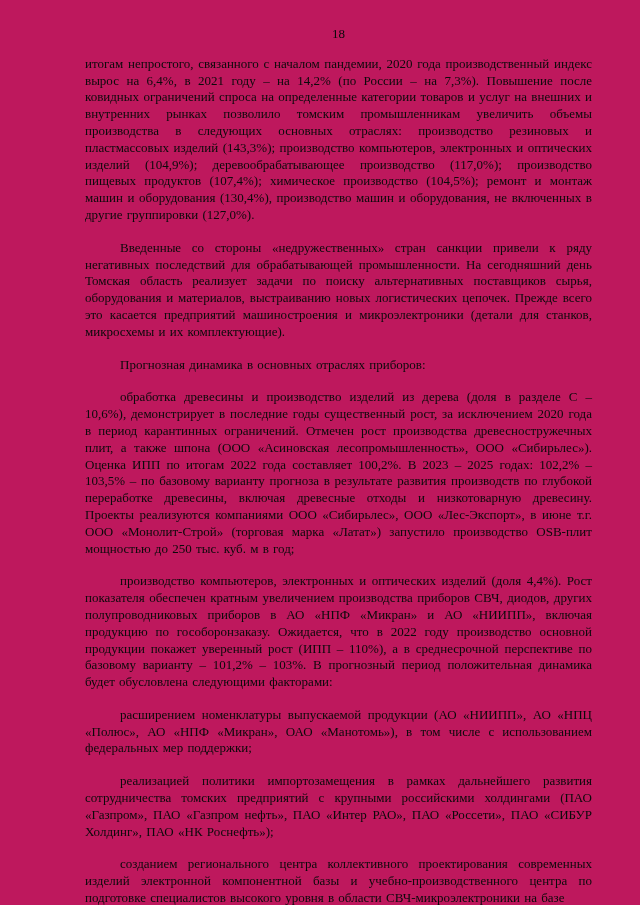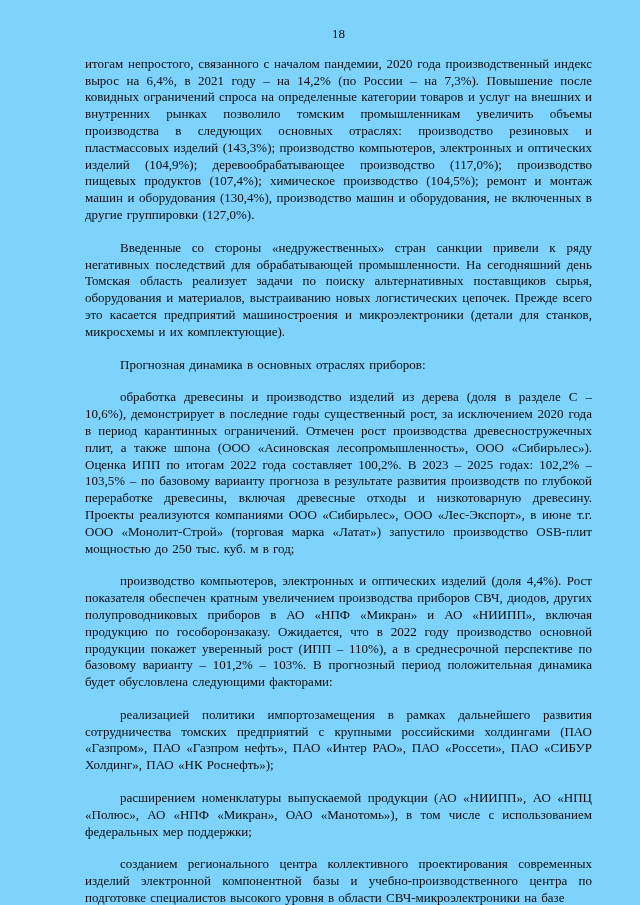--- a/index.html
+++ b/index.html
@@ -9,21 +9,21 @@
   }
   body {
     width: 640px;
     height: 905px;
     overflow: hidden;
   }
   .document-page {
     box-sizing: border-box;
     width: 640px;
     height: 905px;
-    background: #7dd3fc;
+    background: #be185d;
     color: #0a0a0a;
     font-family: "Liberation Serif", "DejaVu Serif", serif;
     font-size: 13px;
     line-height: 16.8px;
     padding: 26px 48px 16px 85px;
   }
   .page-number {
     text-align: center;
     margin: 0 0 13px 0;
   }
@@ -41,17 +41,17 @@
 <body>
 
 <div class="document-page">
   <div class="page-number">18</div>
   <div class="content">
     <p class="para no-indent">итогам непростого, связанного с началом пандемии, 2020 года производственный индекс вырос на 6,4%, в 2021 году – на 14,2% (по России – на 7,3%). Повышение после ковидных ограничений спроса на определенные категории товаров и услуг на внешних и внутренних рынках позволило томским промышленникам увеличить объемы производства в следующих основных отраслях: производство резиновых и пластмассовых изделий (143,3%); производство компьютеров, электронных и оптических изделий (104,9%); деревообрабатывающее производство (117,0%); производство пищевых продуктов (107,4%); химическое производство (104,5%); ремонт и монтаж машин и оборудования (130,4%), производство машин и оборудования, не включенных в другие группировки (127,0%).</p>
     <p class="para">Введенные со стороны «недружественных» стран санкции привели к ряду негативных последствий для обрабатывающей промышленности. На сегодняшний день Томская область реализует задачи по поиску альтернативных поставщиков сырья, оборудования и материалов, выстраиванию новых логистических цепочек. Прежде всего это касается предприятий машиностроения и микроэлектроники (детали для станков, микросхемы и их комплектующие).</p>
     <p class="para">Прогнозная динамика в основных отраслях приборов:</p>
     <p class="para">обработка древесины и производство изделий из дерева (доля в разделе С – 10,6%), демонстрирует в последние годы существенный рост, за исключением 2020 года в период карантинных ограничений. Отмечен рост производства древесностружечных плит, а также шпона (ООО «Асиновская лесопромышленность», ООО «Сибирьлес»). Оценка ИПП по итогам 2022 года составляет 100,2%. В 2023 – 2025 годах: 102,2% – 103,5% – по базовому варианту прогноза в результате развития производств по глубокой переработке древесины, включая древесные отходы и низкотоварную древесину. Проекты реализуются компаниями ООО «Сибирьлес», ООО «Лес-Экспорт», в июне т.г. ООО «Монолит-Строй» (торговая марка «Латат») запустило производство OSB-плит мощностью до 250 тыс. куб. м в год;</p>
     <p class="para">производство компьютеров, электронных и оптических изделий (доля 4,4%). Рост показателя обеспечен кратным увеличением производства приборов СВЧ, диодов, других полупроводниковых приборов в АО «НПФ «Микран» и АО «НИИПП», включая продукцию по гособоронзаказу. Ожидается, что в 2022 году производство основной продукции покажет уверенный рост (ИПП – 110%), а в среднесрочной перспективе по базовому варианту – 101,2% – 103%. В прогнозный период положительная динамика будет обусловлена следующими факторами:</p>
+    <p class="para">расширением номенклатуры выпускаемой продукции (АО «НИИПП», АО «НПЦ «Полюс», АО «НПФ «Микран», ОАО «Манотомь»), в том числе с использованием федеральных мер поддержки;</p>
     <p class="para">реализацией политики импортозамещения в рамках дальнейшего развития сотрудничества томских предприятий с крупными российскими холдингами (ПАО «Газпром», ПАО «Газпром нефть», ПАО «Интер РАО», ПАО «Россети», ПАО «СИБУР Холдинг», ПАО «НК Роснефть»);</p>
-    <p class="para">расширением номенклатуры выпускаемой продукции (АО «НИИПП», АО «НПЦ «Полюс», АО «НПФ «Микран», ОАО «Манотомь»), в том числе с использованием федеральных мер поддержки;</p>
     <p class="para">созданием регионального центра коллективного проектирования современных изделий электронной компонентной базы и учебно-производственного центра по подготовке специалистов высокого уровня в области СВЧ-микроэлектроники на базе</p>
   </div>
 </div>
 
 </body></html>

